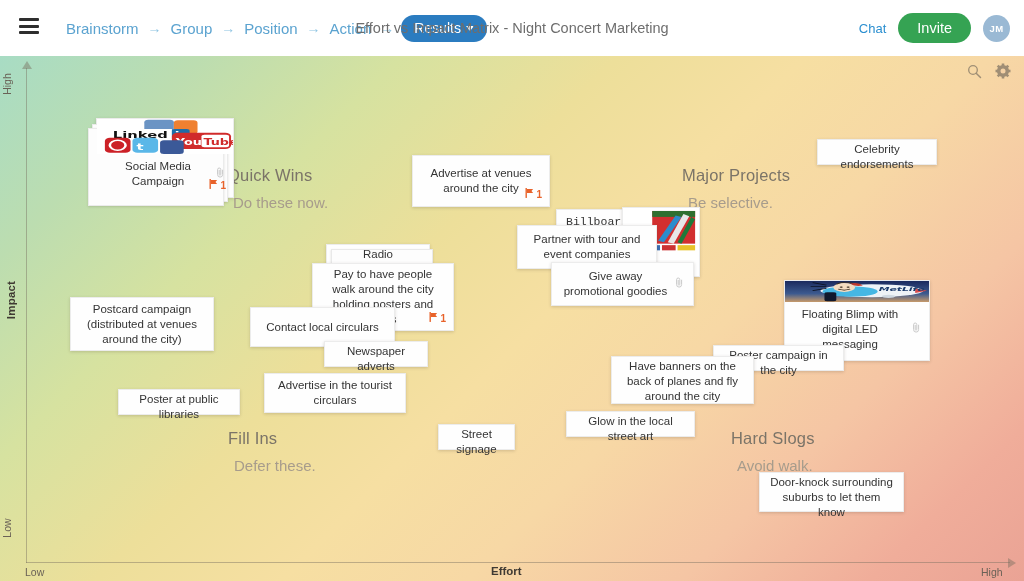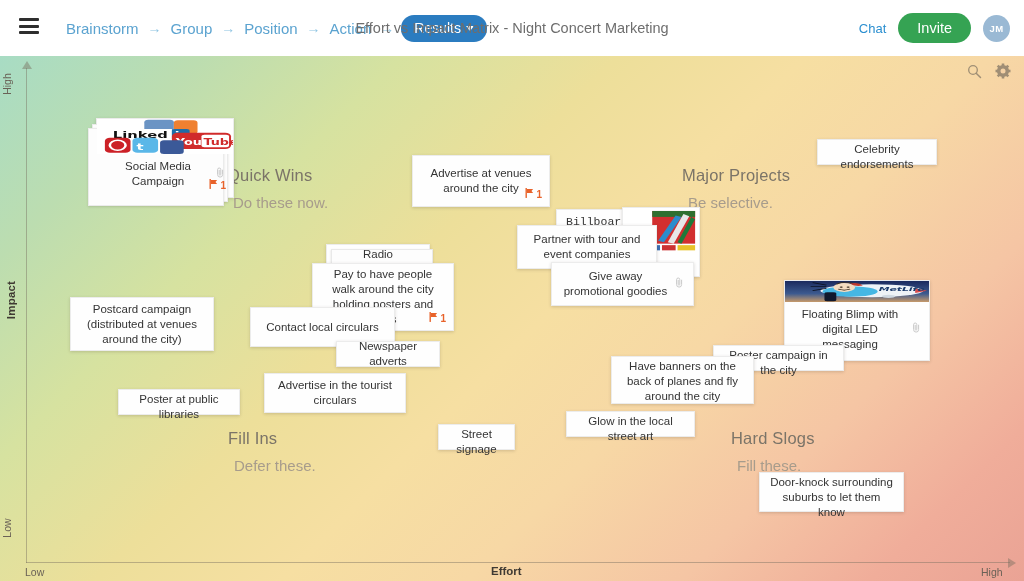--- a/index.html
+++ b/index.html
@@ -275,21 +275,21 @@
         <div class="quad" style="left: 682px; top: 110px;">
           <div class="qt">Major Projects</div>
           <div class="qs">Be selective.</div>
         </div>
         <div class="quad" style="left: 228px; top: 373px;">
           <div class="qt">Fill Ins</div>
           <div class="qs">Defer these.</div>
         </div>
         <div class="quad" style="left: 731px; top: 373px;">
           <div class="qt">Hard Slogs</div>
-          <div class="qs">Fill these.</div>
+          <div class="qs">Avoid walk.</div>
         </div>
       </div>
 
     <div id="cards">
         <div class="card stack has-img" style="left: 96px; top: 62px; width: 138px; height: 80px; z-index: 5;">
           <div class="thumb"><svg width="100%" height="100%" viewBox="0 0 138 56" preserveAspectRatio="none">
       <rect width="138" height="56" fill="#ffffff"></rect>
       <rect x="48" y="1" width="30" height="26" rx="4" fill="#6b94c4"></rect>
       <rect x="78" y="2" width="24" height="22" rx="4" fill="#ef8030"></rect>
       <path d="M84 20a11 11 0 0 1 11 11h-4a7 7 0 0 0-7-7z" fill="#fff"></path>
@@ -388,21 +388,21 @@
       <path d="M1.9 0.9h6.2l-1.6 2 1.6 2H1.9z" fill="#e8622a"></path>
               </svg></span>
             <span>1</span>
           </div>
         </div>
         <div class="card" style="left: 250px; top: 251px; width: 145px; height: 40px; z-index: 14;">
           <div class="body">
             <span class="txt">Contact local circulars</span>
           </div>
         </div>
-        <div class="card" style="left: 336px; top: 285px; width: 104px; height: 26px; z-index: 15; justify-content: center;">
+        <div class="card" style="left: 324px; top: 285px; width: 104px; height: 26px; z-index: 15;">
           <div class="body">
             <span class="txt">Newspaper adverts</span>
           </div>
         </div>
         <div class="card" style="left: 70px; top: 241px; width: 144px; height: 54px; z-index: 16;">
           <div class="body">
             <span class="txt">Postcard campaign (distributed at venues around the city)</span>
           </div>
         </div>
         <div class="card" style="left: 118px; top: 333px; width: 122px; height: 26px; z-index: 17;">

